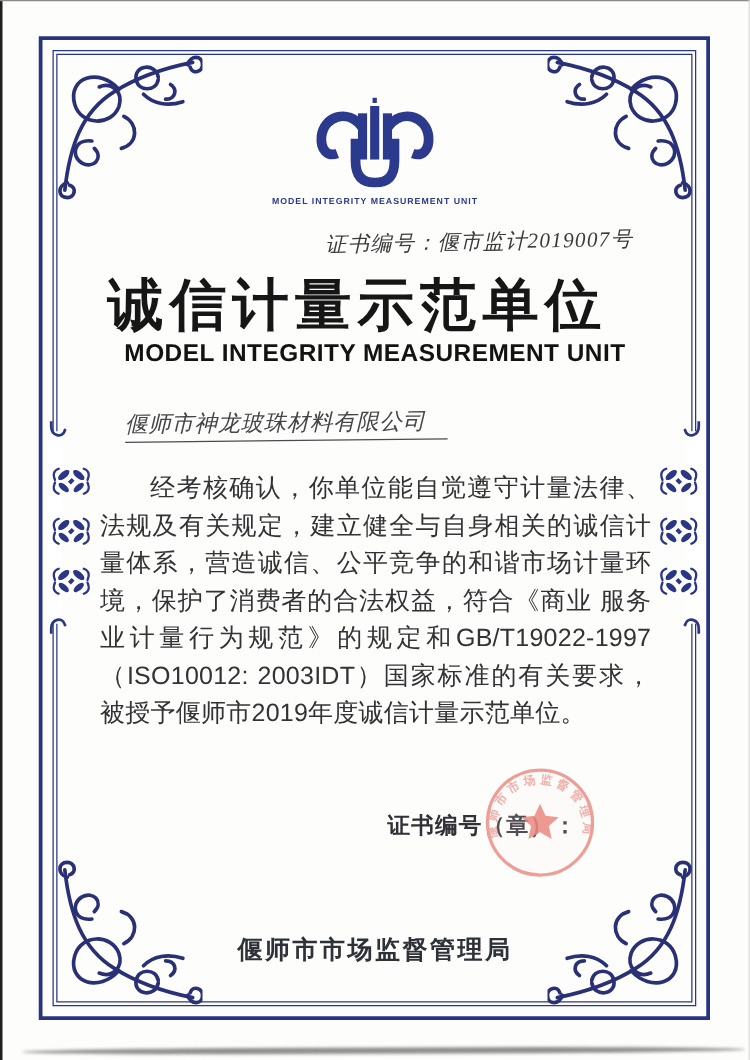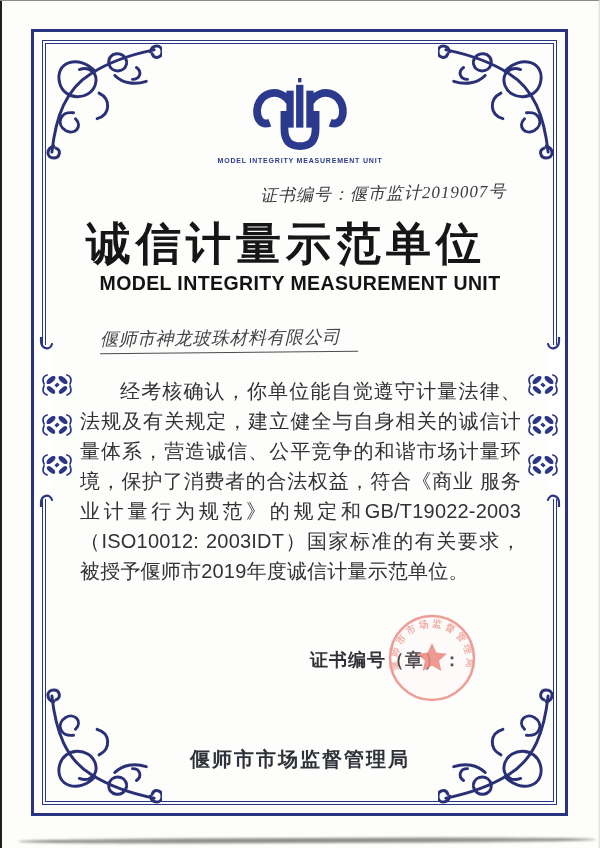--- a/index.html
+++ b/index.html
@@ -152,21 +152,21 @@
 
 <div class="cert-no">
   <span>证书编号：</span><span>偃市监计2019007号</span>
 </div>
 
 <div class="title-zh">诚信计量示范单位</div>
 <div class="title-en">MODEL INTEGRITY MEASUREMENT UNIT</div>
 
 <div class="company-line">偃师市神龙玻珠材料有限公司</div>
 
-<div class="body-text">经考核确认，你单位能自觉遵守计量法律、法规及有关规定，建立健全与自身相关的诚信计量体系，营造诚信、公平竞争的和谐市场计量环境，保护了消费者的合法权益，符合《商业 服务业计量行为规范》的规定和GB/T19022-2003（ISO10012: 2003IDT）国家标准的有关要求，被授予偃师市2019年度诚信计量示范单位。</div>
+<div class="body-text">经考核确认，你单位能自觉遵守计量法律、法规及有关规定，建立健全与自身相关的诚信计量体系，营造诚信、公平竞争的和谐市场计量环境，保护了消费者的合法权益，符合《商业 服务业计量行为规范》的规定和GB/T19022-1997（ISO10012: 2003IDT）国家标准的有关要求，被授予偃师市2019年度诚信计量示范单位。</div>
 
 <div class="issuer-label">证书编号（章）：</div>
 
 <svg class="seal" viewBox="0 0 96 96">
   <defs>
     <path id="arcT" d="M 14,60 A 35,35 0 1 1 82,60" fill="none"></path>
   </defs>
   <circle cx="48" cy="48" r="42" fill="rgba(255,240,238,0.18)" stroke="#eb9289" stroke-width="2.6"></circle>
   <polygon fill="#ec8d84" points="48,33 52.4,42.6 62.9,43.7 55.1,50.8 57.3,61.1 48,55.8 38.7,61.1 40.9,50.8 33.1,43.7 43.6,42.6"></polygon>
   <text font-size="9.5" letter-spacing="3.2" fill="#ec958d" opacity=".85" font-weight="bold">

